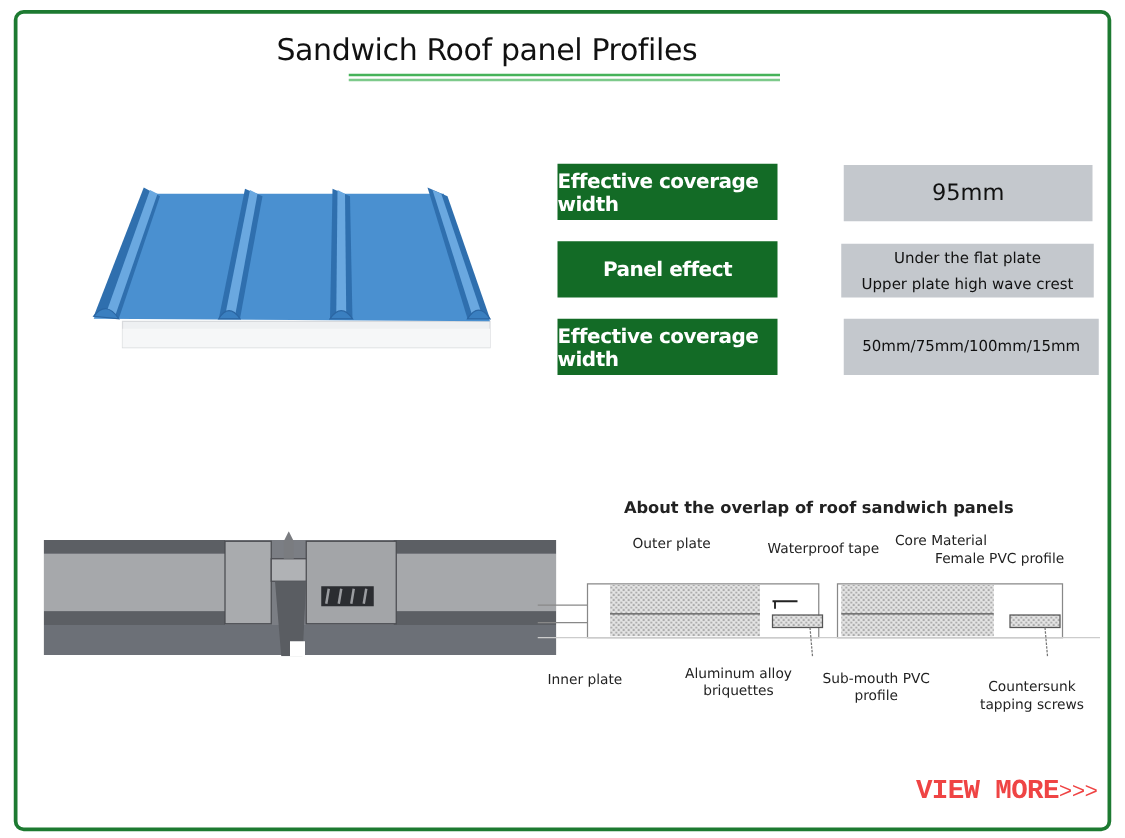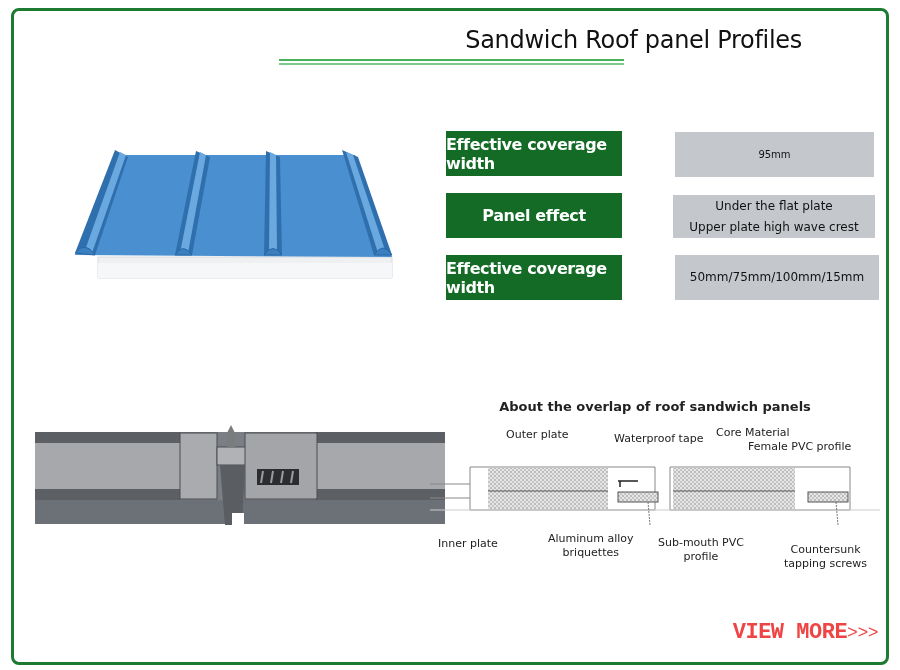--- a/index.html
+++ b/index.html
@@ -1,18 +1,18 @@
 <!DOCTYPE html>
 <html><head>
 <meta charset="utf-8">
 <style>
   html,body{margin:0;padding:0;background:#fff;}
   body{width:900px;height:670px;position:relative;overflow:hidden;font-family:"Liberation Sans","DejaVu Sans",sans-serif;}
   .frame{position:absolute;left:11px;top:8px;width:872px;height:651px;border:3px solid #1d7a31;border-radius:8px;box-sizing:content-box;}
-  .title{position:absolute;left:0;width:779px;top:26px;text-align:right;font-family:"DejaVu Sans",sans-serif;font-size:24px;color:#111;letter-spacing:-0.3px;margin-left:23px;}
+  .title{position:absolute;left:0;width:779px;top:26px;text-align:center;font-family:"DejaVu Sans",sans-serif;font-size:24px;color:#111;letter-spacing:-0.3px;}
   .underline{position:absolute;left:279px;width:345px;height:2px;background:#46b35a;}
   .spec-label{position:absolute;left:446px;width:176px;height:45px;background:#136b26;color:#fff;font-family:"DejaVu Sans",sans-serif;font-weight:bold;font-size:16px;display:flex;align-items:center;justify-content:center;letter-spacing:-0.4px;}
   .spec-value{position:absolute;background:#c4c8cd;color:#111;font-family:"DejaVu Sans",sans-serif;display:flex;flex-direction:column;align-items:center;justify-content:center;text-align:center;line-height:21px;}
   .panel-img{position:absolute;left:70px;top:145px;width:325px;height:135px;}
   .joint-img{position:absolute;left:35px;top:425px;width:410px;height:100px;}
   .diagram{position:absolute;left:430px;top:395px;width:450px;height:180px;}
   .diag-title{position:absolute;left:0;width:450px;top:4px;text-align:center;font-family:"DejaVu Sans",sans-serif;font-weight:bold;font-size:13px;color:#222;}
   .lbl{position:absolute;font-family:"DejaVu Sans",sans-serif;font-size:11px;color:#222;text-align:center;line-height:14px;white-space:nowrap;}
   .viewmore{position:absolute;right:22px;top:620px;font-family:Liberation Mono, monospace;font-weight:bold;font-size:22px;color:#ef4444;letter-spacing:-0.5px;cursor:pointer;}
   .viewmore .arrows{font-weight:normal;font-size:18px;}
@@ -48,21 +48,21 @@
 
   <g fill="#3a7fc0" stroke="#2b66a3" stroke-width="1">
     <path d="M5,108 Q15,95 25,110 Z"></path>
     <path d="M105,110 Q113,97 122,110 Z"></path>
     <path d="M194,110 Q203,97 212,110 Z"></path>
     <path d="M304,110 Q313,96 322,110 Z"></path>
   </g>
 </svg>
 
 <div class="spec-label" style="top:131px">Effective coverage width</div>
-<div class="spec-value" style="left:675px;top:132px;width:199px;height:45px;font-size:10px;">
+<div class="spec-value" style="left:675px;top:132px;width:199px;height:45px;font-size:18px;">
   <span>95mm</span>
 </div>
 
 <div class="spec-label" style="top:193px">Panel effect</div>
 <div class="spec-value" style="left:673px;top:195px;width:202px;height:43px;font-size:12px;">
   <span>Under the flat plate</span>
   <span>Upper plate high wave crest</span>
 </div>
 
 <div class="spec-label" style="top:255px">Effective coverage width</div>

